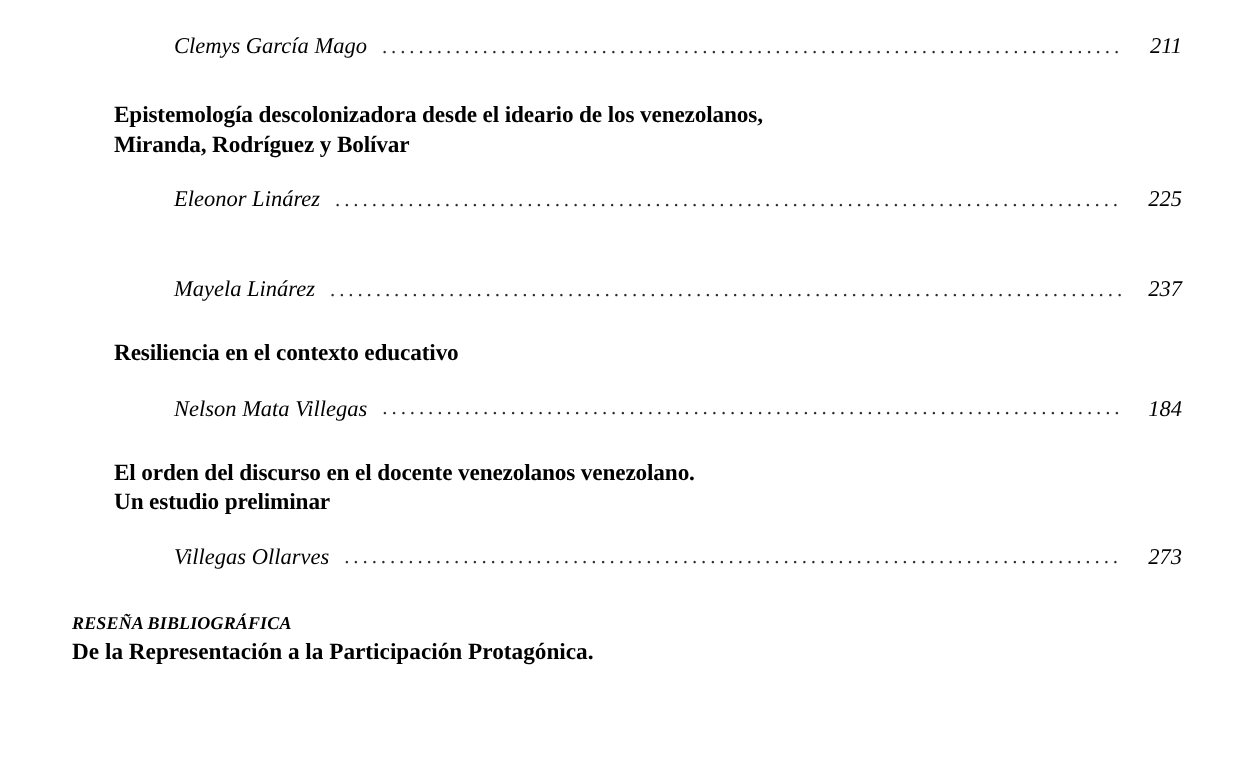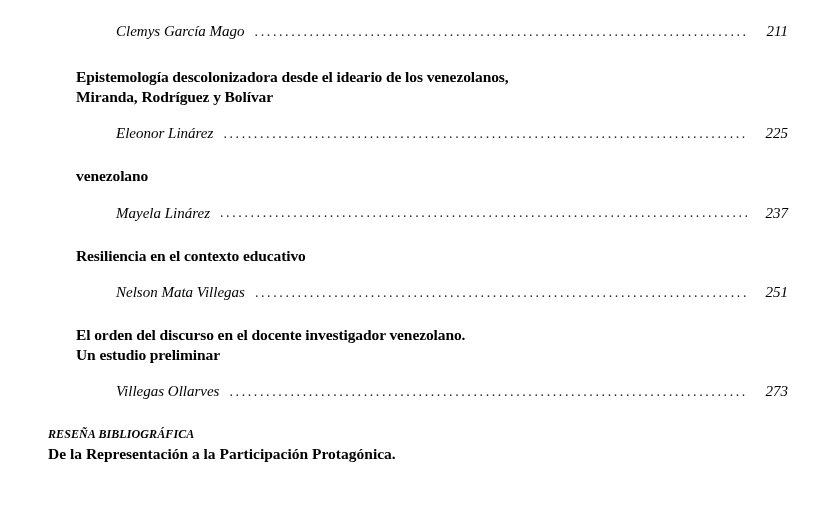--- a/index.html
+++ b/index.html
@@ -128,47 +128,46 @@
       <span class="author">Eleonor Linárez</span>
       <span class="leaders"></span>
       <span class="pageno">225</span>
     </div>
   </div>
 
   <div class="gap-md"></div>
 
   <div class="entry">
     <div class="entry-title">
-      <span class="line">venezolano</span>
     </div>
     <div class="author-row">
       <span class="author">Mayela Linárez</span>
       <span class="leaders"></span>
       <span class="pageno">237</span>
     </div>
   </div>
 
   <div class="gap-md"></div>
 
   <div class="entry">
     <div class="entry-title">
       <span class="line">Resiliencia en el contexto educativo</span>
     </div>
     <div class="author-row">
       <span class="author">Nelson Mata Villegas</span>
       <span class="leaders"></span>
-      <span class="pageno">251</span>
+      <span class="pageno">184</span>
     </div>
   </div>
 
   <div class="gap-md"></div>
 
   <div class="entry">
     <div class="entry-title">
-      <span class="line">El orden del discurso en el docente investigador venezolano.</span>
+      <span class="line">El orden del discurso en el docente venezolanos venezolano.</span>
       <span class="line">Un estudio preliminar</span>
     </div>
     <div class="author-row">
       <span class="author">Villegas Ollarves</span>
       <span class="leaders"></span>
       <span class="pageno">273</span>
     </div>
   </div>
 
   <div class="gap-md"></div>

